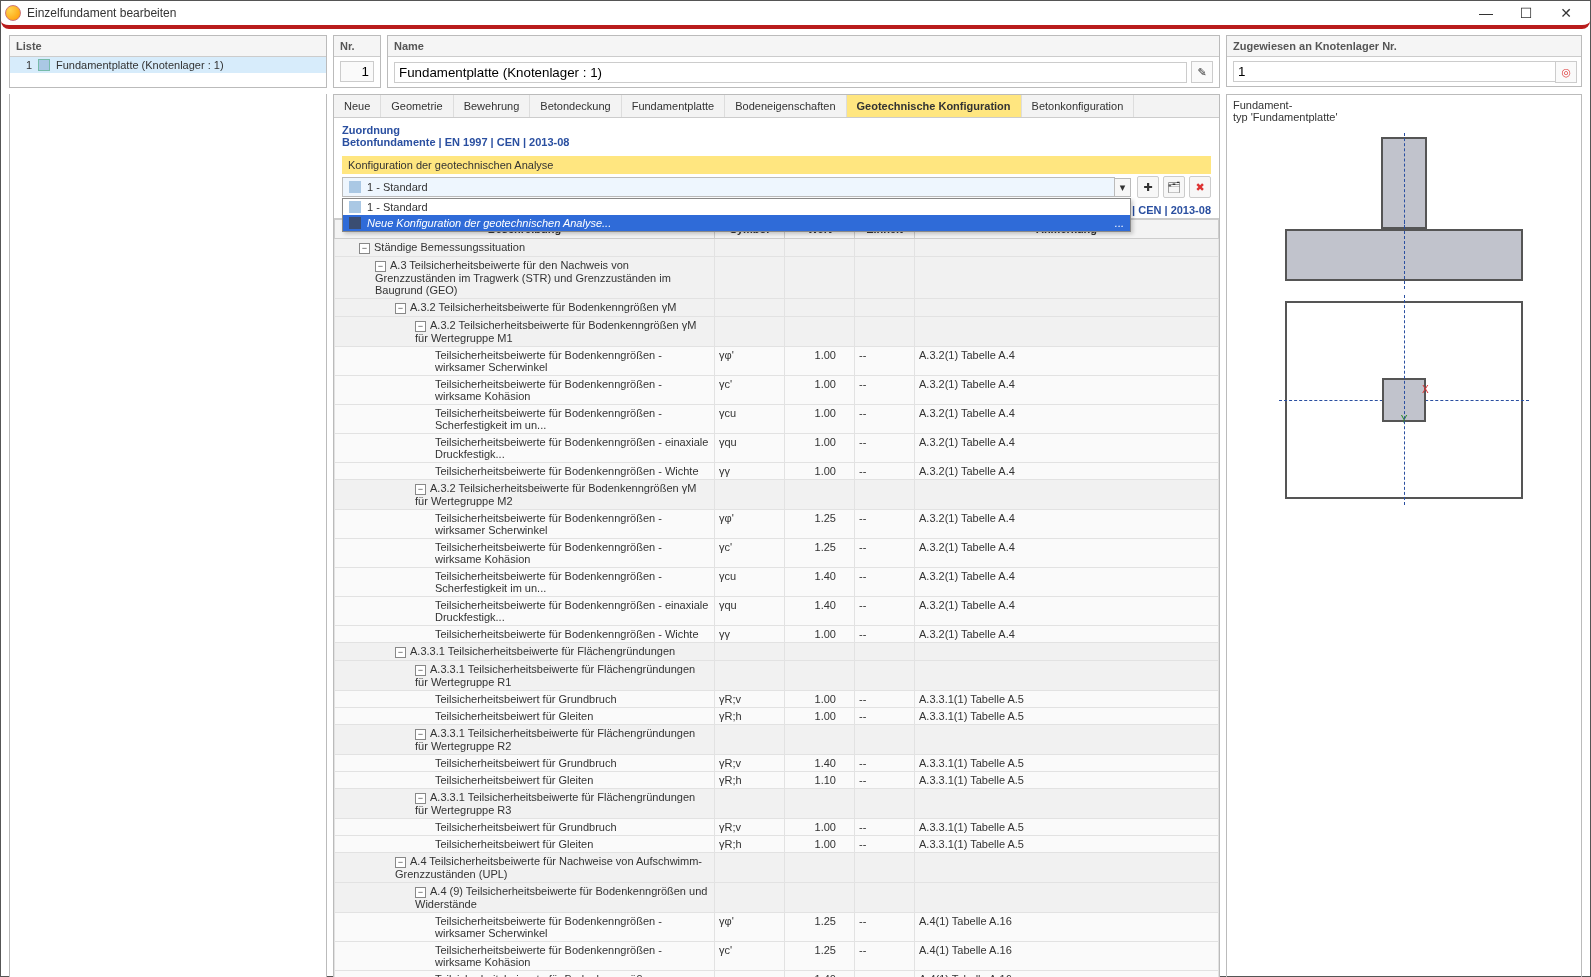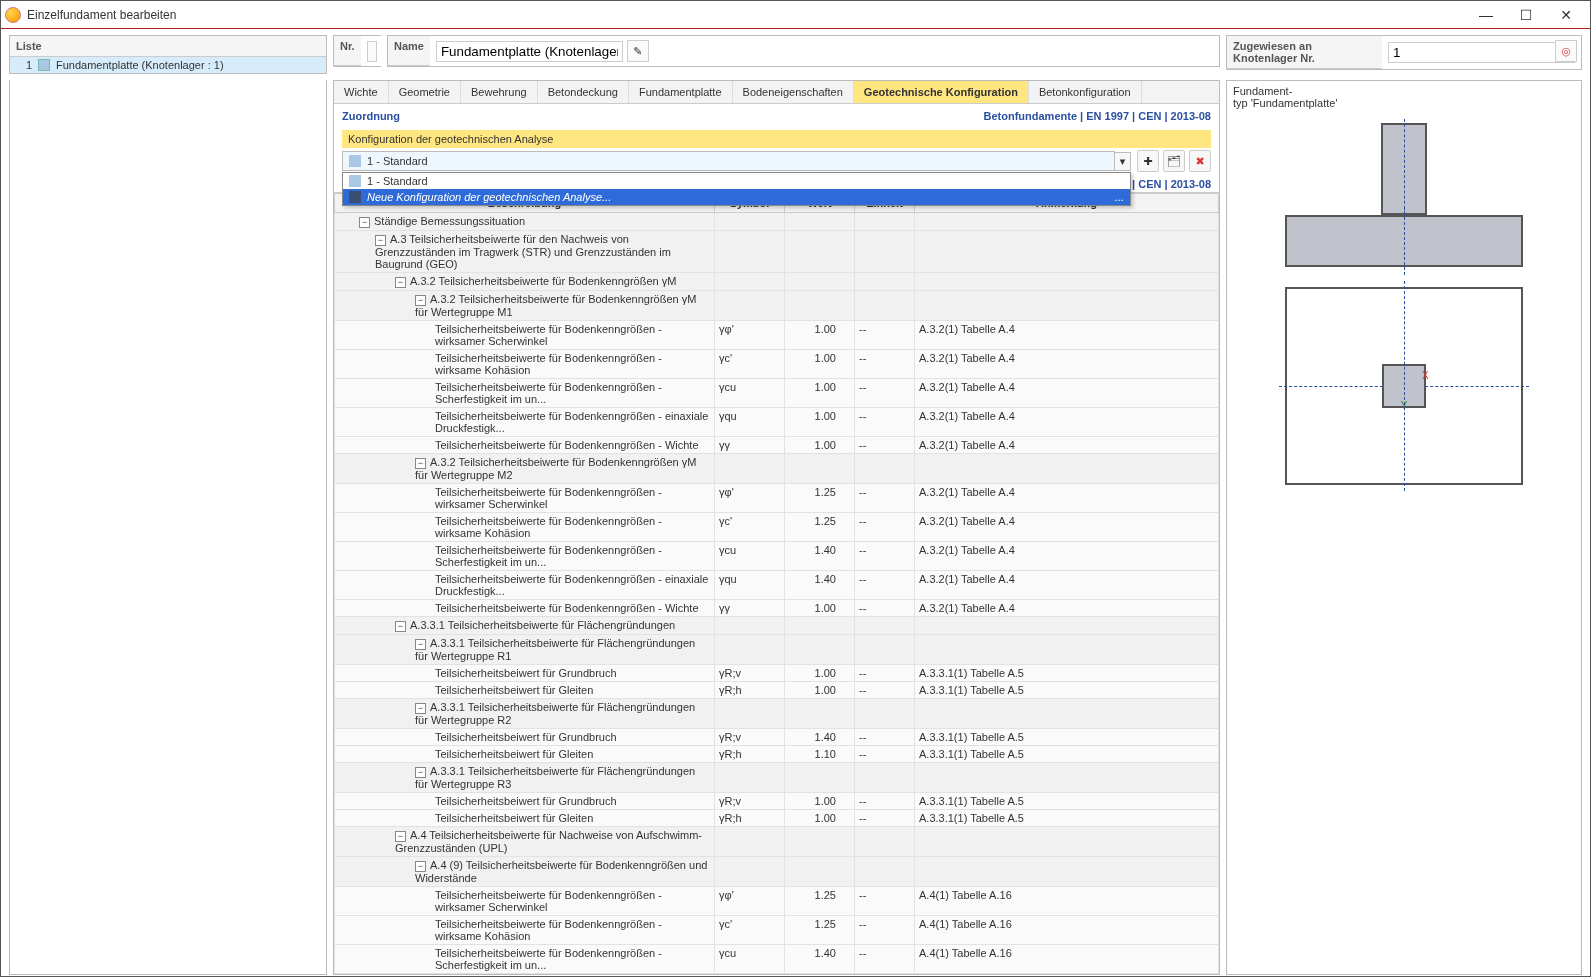--- a/index.html
+++ b/index.html
@@ -5,28 +5,28 @@
   * { box-sizing: border-box; }
   html, body {
     margin: 0; padding: 0;
     font-family: "Segoe UI", Tahoma, sans-serif;
     font-size: 11px;
     background: #fff;
     color: #333;
     width: 1591px; height: 977px; overflow: hidden;
   }
   .window { border: 1px solid #555; width: 1591px; height: 977px; display: flex; flex-direction: column; }
-  .titlebar { display: flex; align-items: center; height: 28px; padding: 0 4px; border-bottom: 1px solid #b91c1c; }
+  .titlebar { display: flex; align-items: center; height: 28px; padding: 0 4px; border-bottom: 4px solid #b91c1c; border-radius: 8px; }
   .titlebar .app-icon { width: 16px; height: 16px; margin-right: 6px; border-radius: 50%; background: radial-gradient(circle at 30% 30%, #ffd54f, #ff9800); border:1px solid #c77; }
   .titlebar .title { flex: 1; font-size: 12px; }
   .titlebar .win-btn { width: 40px; height: 28px; display: flex; align-items: center; justify-content: center; font-size: 14px; }
 
   .body-area { flex: 1; display: flex; flex-direction: column; }
   .top-row { display: flex; gap: 6px; padding: 6px 8px; }
-  .column { display: flex; flex-direction: row; }
+  .column { display: flex; flex-direction: column; }
   .left-col { width: 318px; border: 1px solid #bbb; display:flex; flex-direction:column; }
   .list-header { background: #f5f5f5; padding: 4px 6px; border-bottom: 1px solid #ccc; color:#555; font-weight:600;}
   .list-body { flex:1; background:#fff; }
   .list-row { display:flex; align-items:center; padding:2px 4px; background:#d7ecfb; }
   .list-row .num { width:18px; text-align:right; margin-right:6px; }
   .list-row .swatch { width:12px; height:12px; background:#aac8e4; margin-right:6px; border:1px solid #7ba; }
   .tb-btn { width:22px; height:22px; border:1px solid #ccc; background:#f7f7f7; display:flex; align-items:center; justify-content:center; font-size:11px; border-radius:2px; }
 
   .mid-col { flex:1; display:flex; flex-direction:column; gap:6px; }
   .mid-top { display:flex; gap:6px; }
@@ -44,21 +44,21 @@
   .assign-val { flex:1; padding:2px 4px; border:1px solid #ccc; background:#fff; }
   .assign-icon { position:absolute; right:4px; top:4px; width:22px; height:22px; border:1px solid #ccc; background:#fafafa; display:flex;align-items:center;justify-content:center; }
 
   .main-row { flex:1; display:flex; gap:6px; padding:0 8px 6px 8px; min-height:0; }
   .left-empty { width:318px; }
   .main-center { flex:1; display:flex; flex-direction:column; border:1px solid #bbb; min-height:0;}
   .tabs { display:flex; background:#f3f3f3; border-bottom:1px solid #ccc; }
   .tab { padding:5px 10px; color:#333; border-right:1px solid #ddd; }
   .tab.active { background:#ffe680; font-weight:600; }
 
-  .assign-bar { display:flex; justify-content:space-between; padding:6px 8px; }
+  .assign-bar { display:flex; justify-content:flex-end; padding:6px 8px;flex-direction:column; }
   .assign-bar .left { color:#2a4fa0; font-weight:600; }
   .assign-bar .right { color:#2a4fa0; font-weight:600; }
 
   .config-label { display:inline-block; background:#ffe680; padding:3px 6px; margin:2px 8px; }
   .combo-wrap { position:relative; margin:0 8px 4px 8px; }
   .combo { display:flex; align-items:center; }
   .combo-input { flex:1; border:1px solid #bbb; padding:3px 6px; background:#eef6fe; display:flex; align-items:center; }
   .combo-input .sw { width:12px; height:12px; background:#aac8e4; margin-right:6px; }
   .combo-caret { width:16px; text-align:center; border:1px solid #bbb; border-left:none; background:#f7f7f7; padding:2px 0;}
   .combo-btns { display:flex; gap:4px; margin-left:6px; }
@@ -168,21 +168,21 @@
 
     <div class="main-row">
 
       <div class="left-empty column" style="border:1px solid #bbb; border-top:none;">
         <div style="flex:1; background:#fff;"></div>
 
       </div>
 
       <div class="main-center">
         <div class="tabs" id="tabs">
-            <div class="tab">Wichte</div>
+            <div class="tab">Neue</div>
             <div class="tab">Geometrie</div>
             <div class="tab">Bewehrung</div>
             <div class="tab">Betondeckung</div>
             <div class="tab">Fundamentplatte</div>
             <div class="tab">Bodeneigenschaften</div>
             <div class="tab active">Geotechnische Konfiguration</div>
             <div class="tab">Betonkonfiguration</div>
           </div>
 
         <div class="assign-bar">

